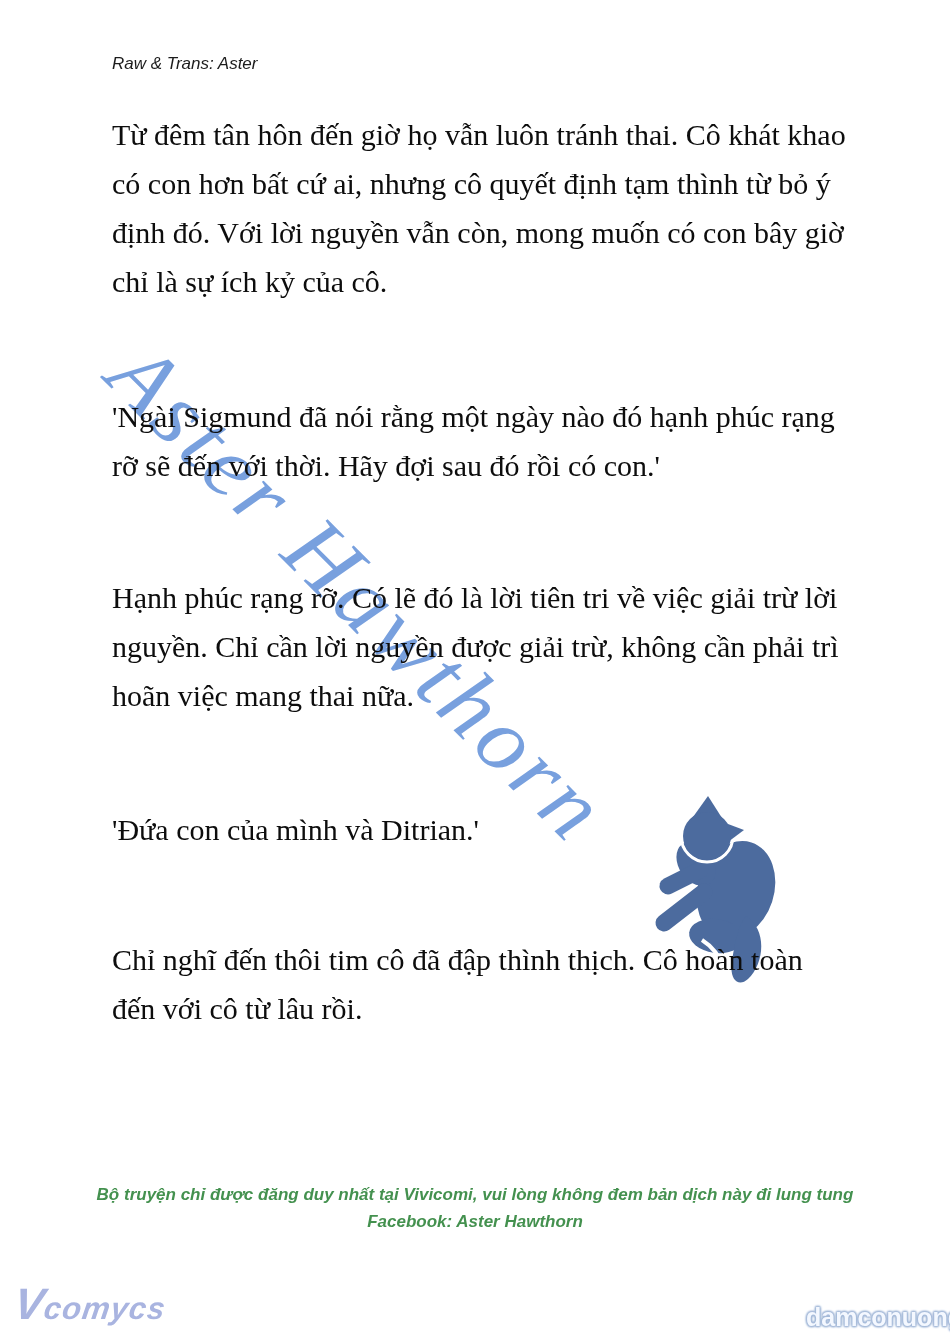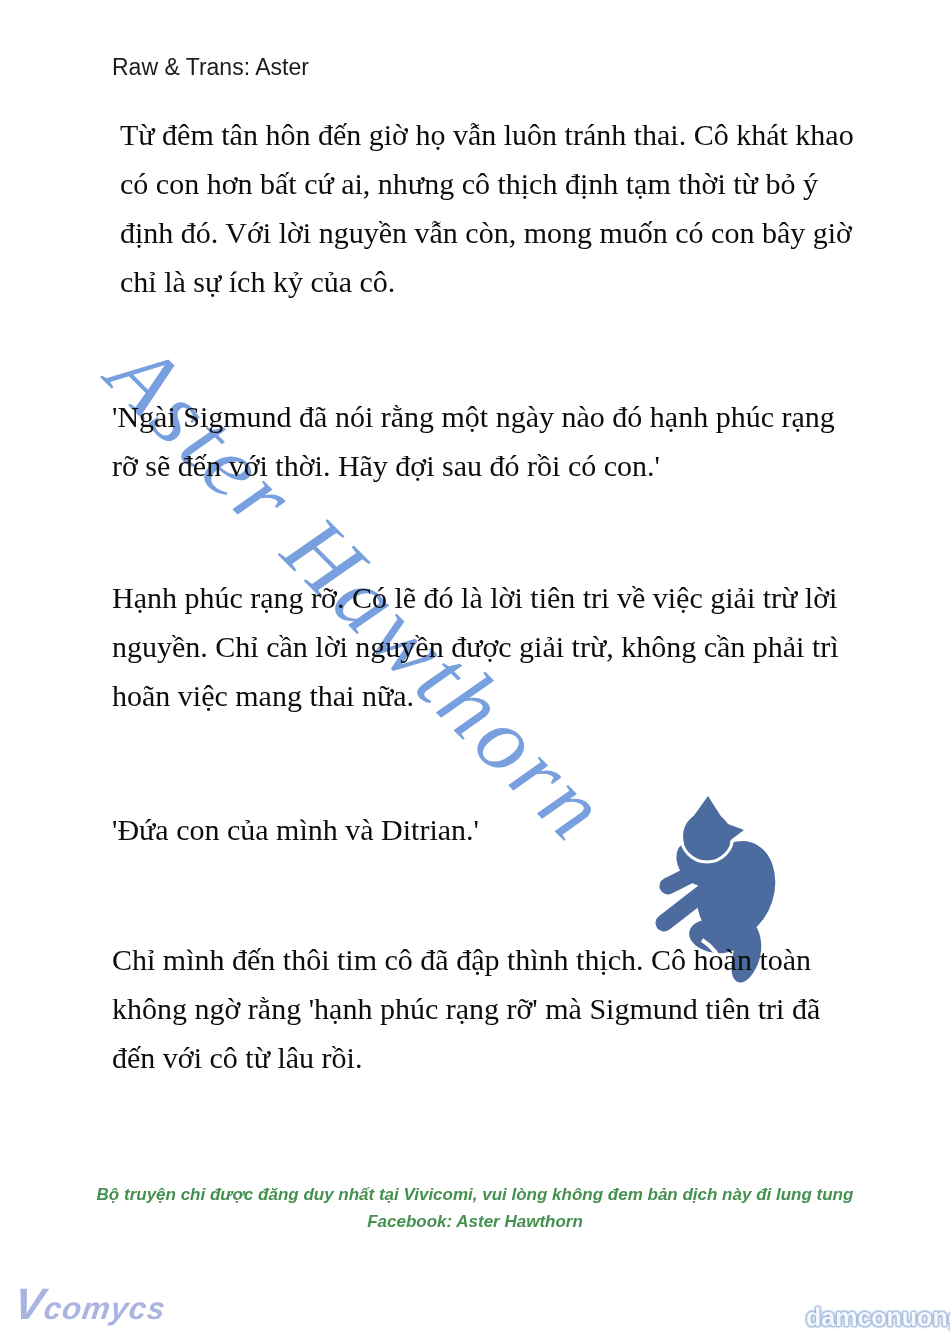--- a/index.html
+++ b/index.html
@@ -9,23 +9,24 @@
     height: 1343px;
     background: #ffffff;
     overflow: hidden;
     font-family: "Liberation Serif", serif;
   }
   .credit {
     position: absolute;
     left: 112px;
     top: 54px;
     font-family: "Liberation Sans", sans-serif;
-    font-size: 23px;
+    font-size: 17px;
     color: #1c1c1c;
     z-index: 3;
+    font-style: italic;
   }
   .watermark {
     position: absolute;
     left: 158px;
     top: 326px;
     transform: rotate(45deg);
     transform-origin: 0 0;
     font-family: "Liberation Serif", serif;
     font-style: italic;
     font-size: 92px;
@@ -47,21 +48,21 @@
     position: absolute;
     left: 112px;
     width: 740px;
     color: #0d0d0d;
   }
   .para .line {
     font-size: 30px;
     line-height: 49px;
     white-space: nowrap;
   }
-  .p0 { top: 110px; margin-left: 8px; }
+  .p0 { top: 110px; }
   .p1 { top: 392px; }
   .p2 { top: 573px; }
   .p3 { top: 805px; }
   .p4 { top: 935px; }
   .footer-notice {
     position: absolute;
     left: 0;
     top: 1181px;
     width: 950px;
     text-align: center;
@@ -133,43 +134,42 @@
     <polygon points="38,34 58,6 72,28" fill="#4c6b9e"></polygon>
     <polygon points="62,28 94,40 70,58" fill="#4c6b9e"></polygon>
 
     <circle cx="57" cy="46" r="24" fill="#4c6b9e"></circle>
   </svg>
 
   <div class="content">
 
     <div class="para p0">
       <div class="line">Từ đêm tân hôn đến giờ họ vẫn luôn tránh thai. Cô khát khao</div>
-      <div class="line">có con hơn bất cứ ai, nhưng cô thịch định tạm thời từ bỏ ý</div>
+      <div class="line">có con hơn bất cứ ai, nhưng cô quyết định tạm thình từ bỏ ý</div>
       <div class="line">định đó. Với lời nguyền vẫn còn, mong muốn có con bây giờ</div>
       <div class="line">chỉ là sự ích kỷ của cô.</div>
     </div>
 
     <div class="para p1">
       <div class="line">'Ngài Sigmund đã nói rằng một ngày nào đó hạnh phúc rạng</div>
       <div class="line">rỡ sẽ đến với thời. Hãy đợi sau đó rồi có con.'</div>
     </div>
 
     <div class="para p2">
       <div class="line">Hạnh phúc rạng rỡ. Có lẽ đó là lời tiên tri về việc giải trừ lời</div>
       <div class="line">nguyền. Chỉ cần lời nguyền được giải trừ, không cần phải trì</div>
       <div class="line">hoãn việc mang thai nữa.</div>
     </div>
 
     <div class="para p3">
       <div class="line">'Đứa con của mình và Ditrian.'</div>
     </div>
 
     <div class="para p4">
-      <div class="line">Chỉ mình đến thôi tim cô đã đập thình thịch. Cô hoàn toàn</div>
-      <div class="line">không ngờ rằng 'hạnh phúc rạng rỡ' mà Sigmund tiên tri đã</div>
+      <div class="line">Chỉ nghĩ đến thôi tim cô đã đập thình thịch. Cô hoàn toàn</div>
       <div class="line">đến với cô từ lâu rồi.</div>
     </div>
 
   </div>
 
   <div class="footer-notice">
     <div class="nline">Bộ truyện chỉ được đăng duy nhất tại Vivicomi, vui lòng không đem bản dịch này đi lung tung</div>
     <div class="nline">Facebook: Aster Hawthorn</div>
   </div>
 

